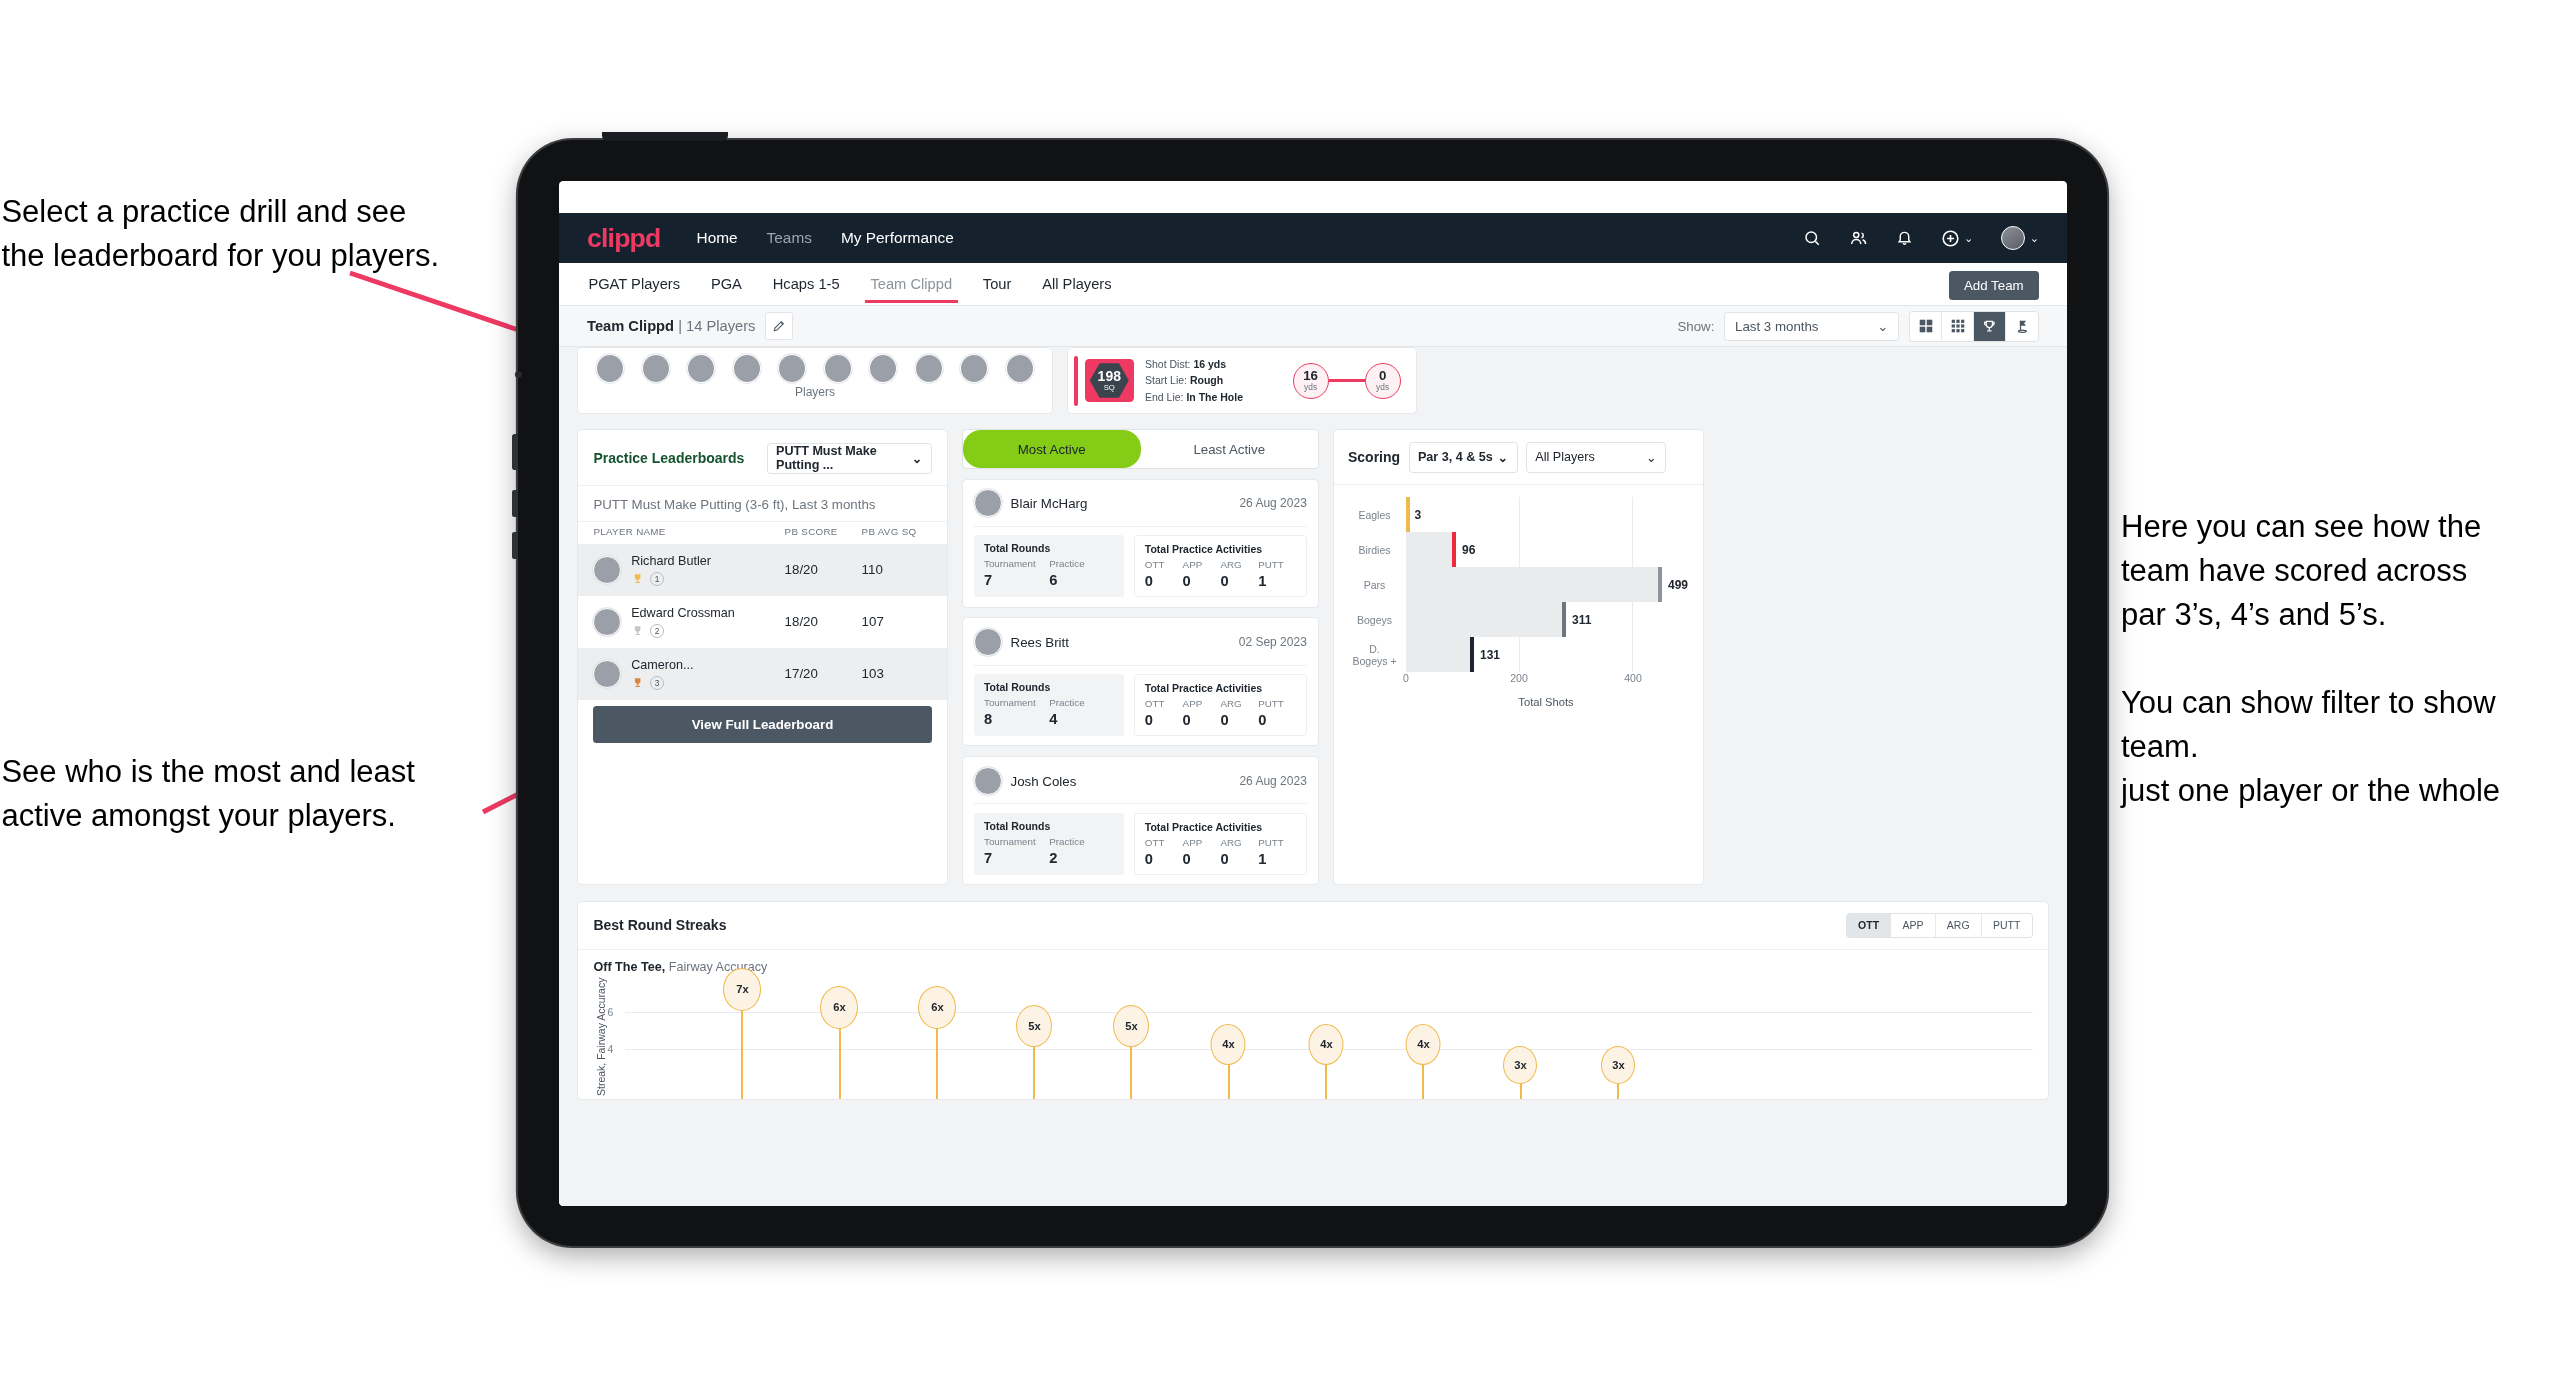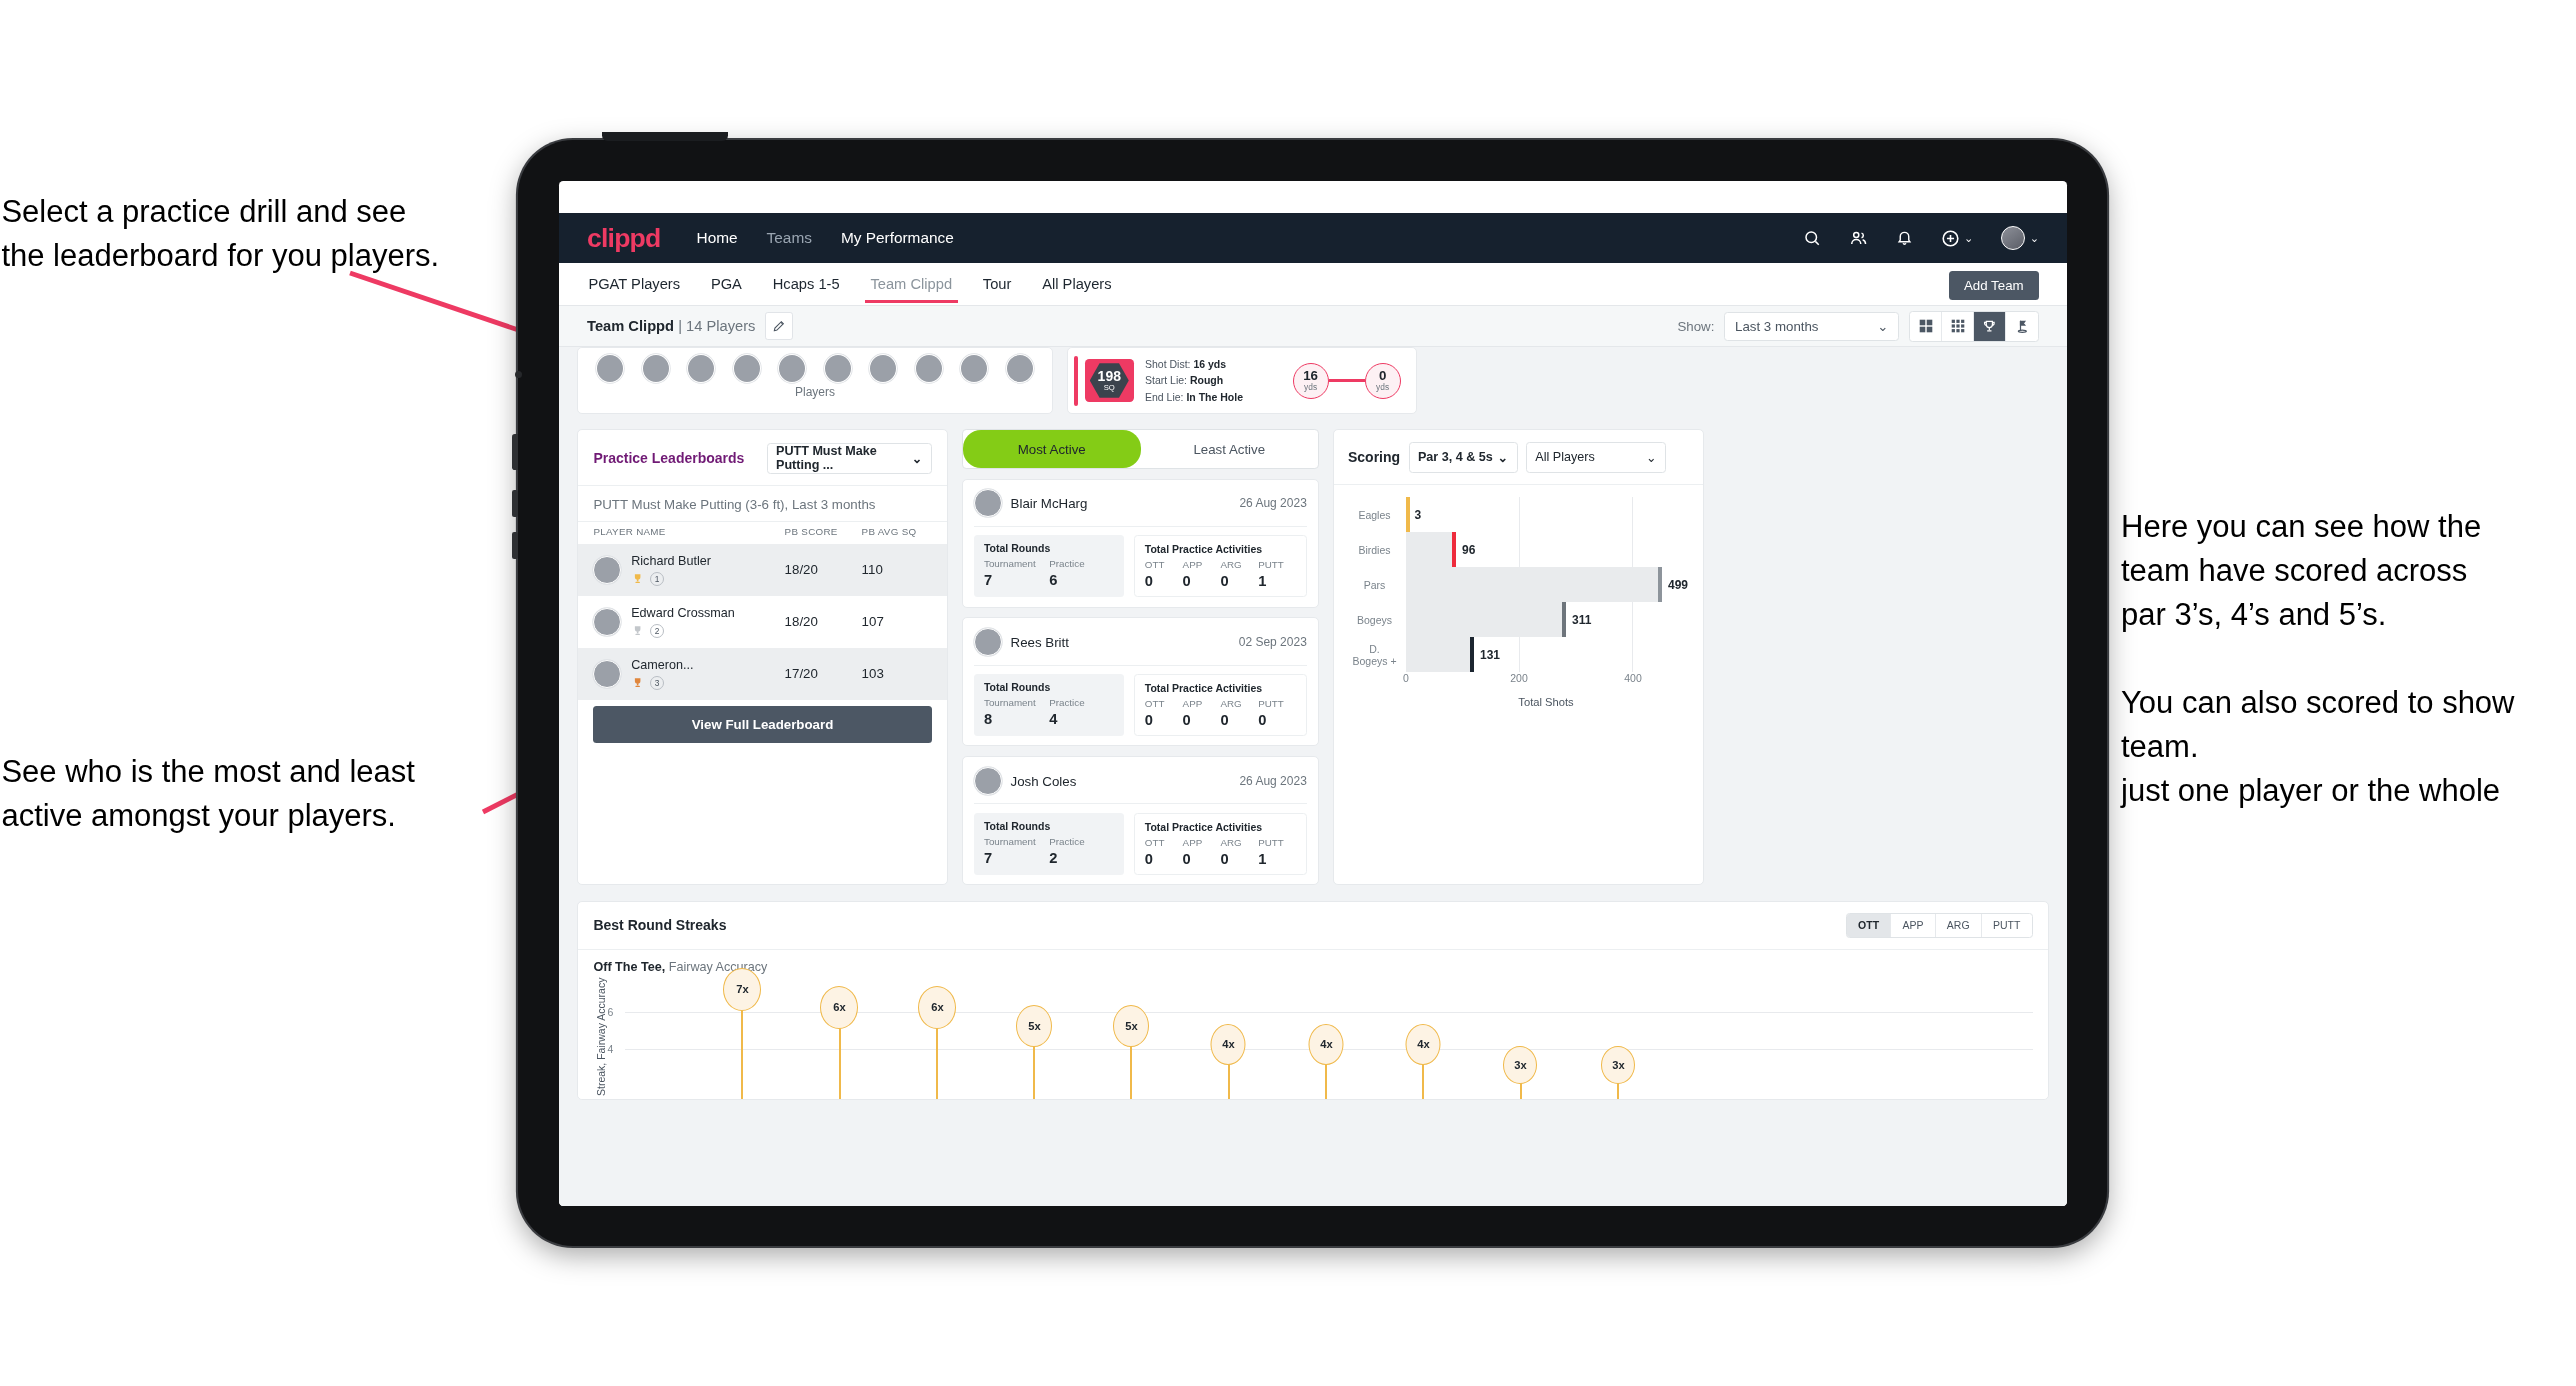--- a/index.html
+++ b/index.html
@@ -140,21 +140,21 @@
           display:flex;flex-direction:column;align-items:center;justify-content:center;}
   .dnode b{ font-size:13.3px; color:#20272e; line-height:1;}
   .dnode i{ font-style:normal;font-size:8.4px;color:#6c757d;}
   .dbar{ width:36px;height:3.5px;background:#ee3a63; }
 
   .row-mid{ display:flex; gap:14px; margin-top:15.4px;}
 
   
   .pl-card{ width:371px; }
   .pl-head{ display:flex;align-items:center; padding:12.6px 15.4px 11.2px 15.4px; border-bottom:0.7px solid #eceff1;}
-  .pl-title{ font-size:14px;font-weight:700;color:#701a75;}
+  .pl-title{ font-size:14px;font-weight:700;color:#14532d;}
   .pl-select{ margin-left:auto; width:165px;height:31px;border:0.7px solid #dfe3e6;border-radius:3.5px;
               display:flex;align-items:center;justify-content:space-between;padding:0 8.4px;
               font-size:12.6px;font-weight:700;color:#20272e;}
   .pl-sub{ padding:11.2px 15.4px 8.4px 15.4px; font-size:13.3px; color:#20272e; font-weight:700;}
   .pl-sub span{ font-weight:400; color:#6c757d;}
   .pl-colhead{ display:flex; padding:4.2px 15.4px 7px 15.4px; font-size:9.8px;color:#6c757d; letter-spacing:0.3px;
                border-top:0.7px solid #eceff1;}
   .c-name{ flex:1; }
   .c-score{ width:77px; }
   .c-sq{ width:70px; }
@@ -246,21 +246,21 @@
 
   <div class="annot" style="left:1.4px; top:750px; width:532px;">
     <p>See who is the most and least</p>
     <p>active amongst your players.</p>
   </div>
 
   <div class="annot" style="left:2121px; top:505px; width:448px;">
     <p>Here you can see how the</p>
     <p>team have scored across</p>
     <p>par 3’s, 4’s and 5’s.</p>
-    <p class="gap">You can also scored to show</p>
+    <p class="gap">You can show filter to show</p>
     <p>team.</p>
     <p>just one player or the whole</p>
   </div>
 
   <svg class="arrow-svg" viewBox="0 0 3680 1980">
     <defs>
       <marker id="ah" markerWidth="9" markerHeight="9" refX="7" refY="4.5" orient="auto">
         <path d="M0,0 L9,4.5 L0,9 z" fill="#ee3a63"></path>
       </marker>
     </defs>

